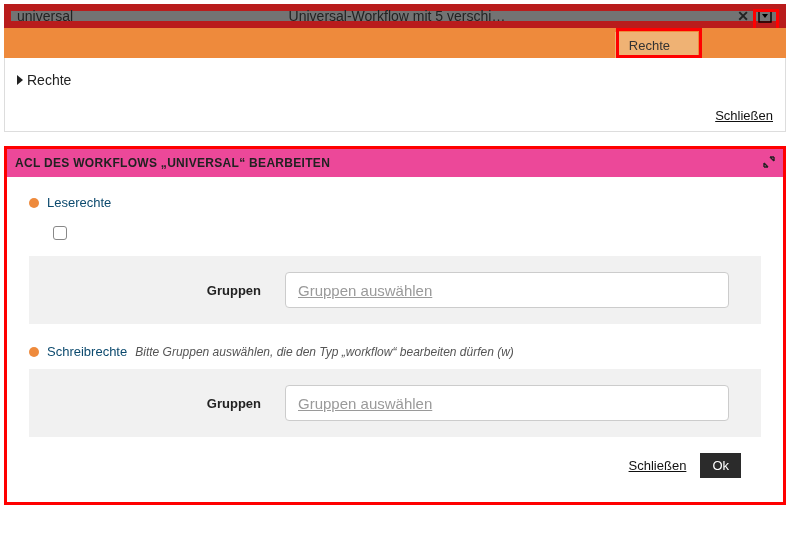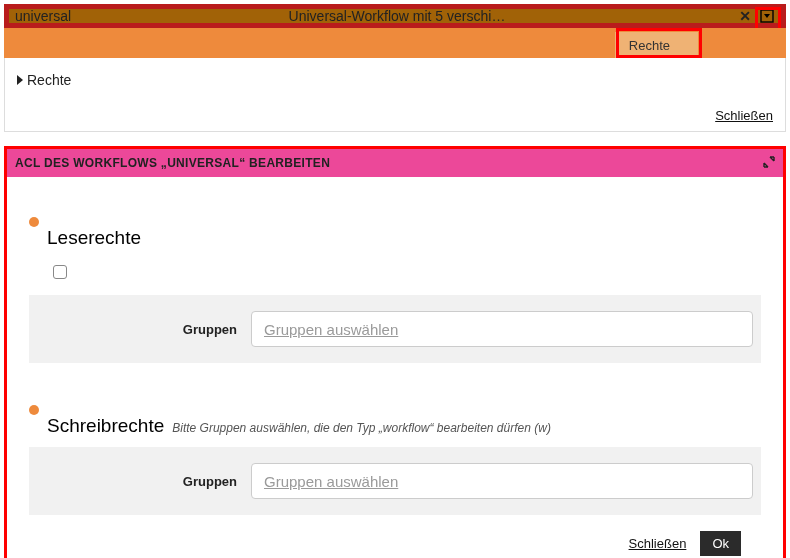--- a/index.html
+++ b/index.html
@@ -1,20 +1,20 @@
 <!DOCTYPE html>
 <html><head>
 <meta charset="utf-8">
 <style>
   * { box-sizing: border-box; }
   html, body { margin: 0; padding: 0; font-family: Arial, Helvetica, sans-serif; font-size: 13px; color: #222; }
   body { width: 790px; height: 558px; background: #fff; position: relative; overflow: hidden; }
 
   .window { position: absolute; left: 4px; top: 4px; width: 782px; }
-  .titlebar { background: #a16207; border: 5px solid #b91c1c; height: 24px; display: flex; align-items: center; position: relative; }
+  .titlebar { background: #737373; border: 7px solid #b91c1c; height: 24px; display: flex; align-items: center; position: relative; }
   .titlebar .label { padding-left: 6px; font-size: 14px; color: #222; }
   .titlebar .center-title { position: absolute; left: 4px; right: 0; text-align: center; pointer-events: none; font-size: 14px; color: #222; }
   .titlebar .controls { margin-left: auto; display: flex; align-items: center; gap: 2px; padding-right: 4px; }
   .titlebar .ctrl { width: 20px; height: 18px; display: flex; align-items: center; justify-content: center; font-weight: bold; font-size: 14px; cursor: pointer; }
   .hl-red-small { position: absolute; border: 3px solid #ff0000; pointer-events: none; }
   .hl-red-med  { position: absolute; border: 3px solid #ff0000; pointer-events: none; }
 
   .tabbar { background: #ee8a3c; height: 30px; position: relative;  }
   .tab { position: absolute; top: 4px; height: 26px; background: #efb274; color: #333; font-size: 13px; display: flex; align-items: center; padding: 0 28px 0 14px; cursor: pointer; }
   .tab-rechte { right: 88px; }
@@ -25,26 +25,26 @@
   .top-footer { text-align: right; padding-top: 6px; }
   .link { color: #111; text-decoration: underline; cursor: pointer; }
 
   .panel { margin-top: 14px; border: 3px solid #ff0000; }
   .panel-header { background: #ec4899; color: #222; font-size: 12px; font-weight: bold; letter-spacing: .3px; padding: 6px 8px; display: flex; align-items: center; }
   .panel-header .expand-icon { margin-left: auto; font-size: 14px; cursor: pointer; }
 
   .panel-body { padding: 18px 22px 14px 22px; }
   .section-head { display: flex; align-items: baseline; gap: 8px; margin-bottom: 10px; }
   .bullet { width: 10px; height: 10px; border-radius: 50%; background: #ee8a3c; display: inline-block; flex-shrink: 0; align-self: center; }
-  .section-title { font-size: 19px; color: #000000; margin-top: 32px; }
+  .section-title { font-size: 13px; color: #0c4a6e; }
   .section-hint { font-style: italic; color: #555; font-size: 12px; }
   .checkbox-row { display: flex; align-items: center; gap: 10px; padding: 6px 0 14px 24px; font-weight: bold; color: #333; }
   .checkbox { width: 14px; height: 14px; border: 1px solid #888; border-radius: 3px; background: #fff; cursor: pointer; }
 
-  .formrow { background: #f1f1f1; padding: 16px 8px; display: flex; align-items: center; gap: 14px; margin-top: 2px; }
+  .formrow { background: #f1f1f1; padding: 16px 32px; display: flex; align-items: center; gap: 24px; margin-top: 2px; }
   .formrow .flabel { width: 200px; text-align: right; font-weight: bold; color: #222; }
   .input-like { flex: 1; background: #fff; border: 1px solid #ccc; border-radius: 4px; height: 36px; display: flex; align-items: center; padding: 0 12px; color: #9a9a9a; font-size: 15px; cursor: text; text-decoration: underline; }
 
   .section2 { margin-top: 20px; }
 
   .panel-footer { display: flex; justify-content: flex-end; align-items: center; gap: 14px; padding: 16px 20px 10px 0; }
   .btn-ok { background: #2b2b2b; color: #fff; padding: 5px 12px; font-size: 13px; cursor: pointer; text-align: center; }
 </style>
 </head>
 <body>

